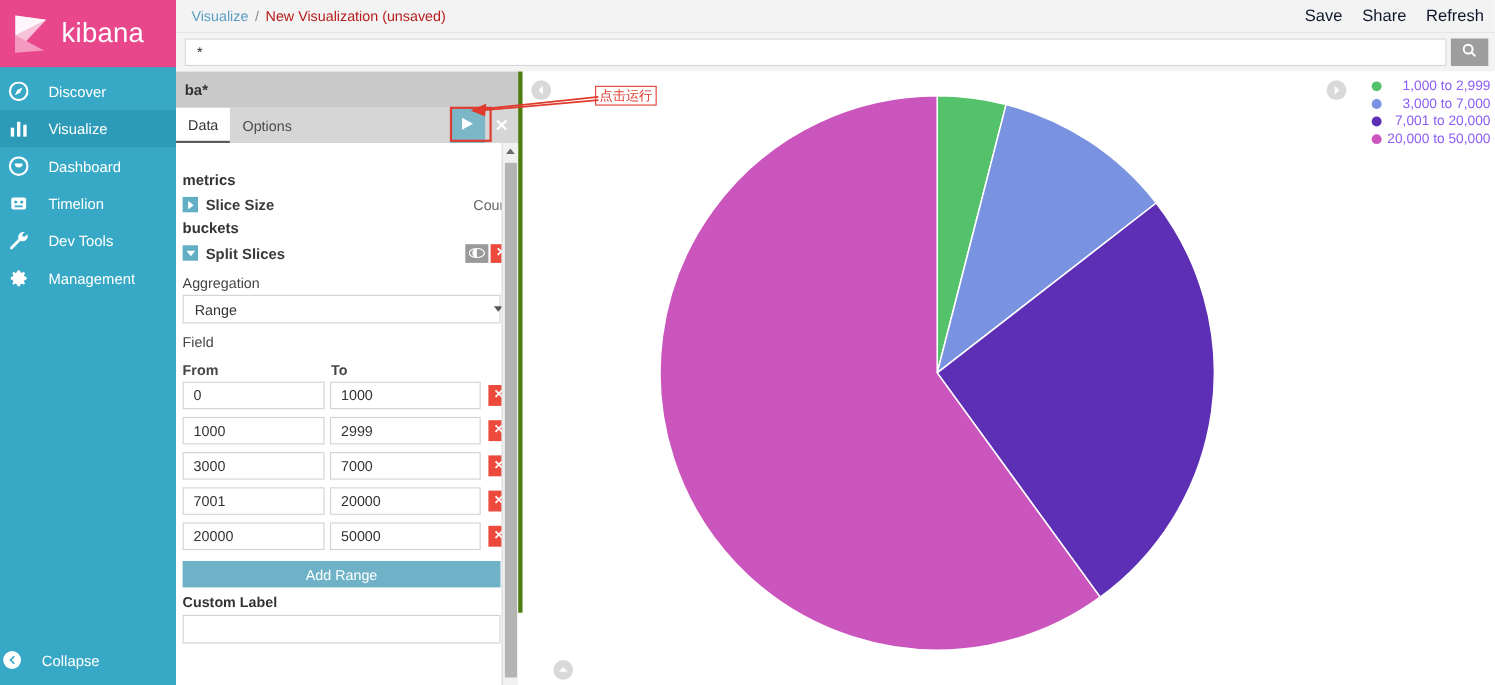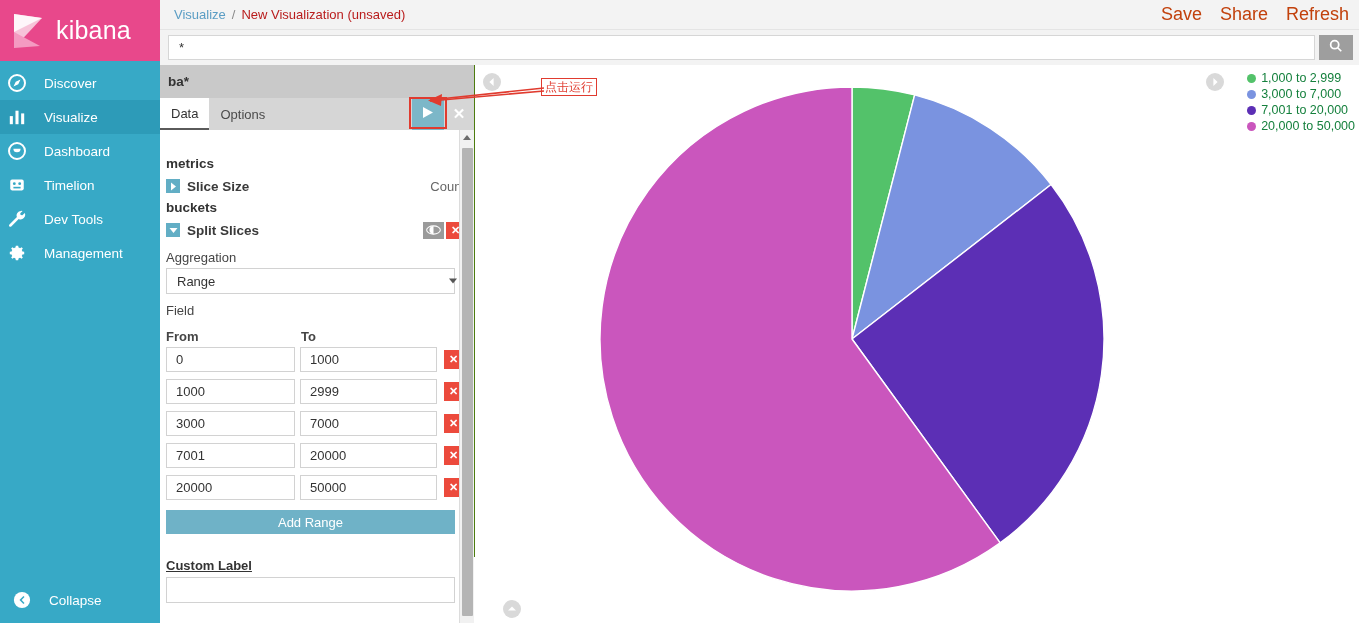--- a/index.html
+++ b/index.html
@@ -39,40 +39,40 @@
   .nav-ico {
     width: 22px; height: 22px; flex: 0 0 auto;
     display: flex; align-items: center; justify-content: center;
     margin-right: 16px;
   }
   .nav-ico svg { display:block; fill: #ffffff; }
   .nav-label { white-space: nowrap; }
   .collapse {
     position: absolute; left: 0; bottom: 8px;
     width: 160px; height: 30px;
-    display: flex; align-items: center; padding-left: 11px;
+    display: flex; align-items: center; padding-left: 0;
     color: #ffffff; font-size: 13.5px; cursor: pointer;
   }
 
   
   .topbar {
     position: absolute; left: 160px; top: 0;
     width: 1199px; height: 30px;
     background: #f3f3f3; border-bottom: 1px solid #e4e4e4;
     display: flex; align-items: center;
   }
   .breadcrumb { font-size: 13px; color: #3f3f3f; padding-left: 14px; display:flex; gap:6px;}
   .crumb-link { color: #5a9dc4; cursor: pointer; }
   .crumb-sep { color: #8a8a8a; }
   .crumb-cur { color: #b91c1c; text-align: center; }
   .top-actions {
     margin-left: auto; display: flex; align-items: center;
     padding-right: 10px; gap: 18px;
   }
-  .top-action { font-size: 18px; color: #c2410c; cursor: pointer; }
+  .top-action { font-size: 15px; color: #0f172a; cursor: pointer; }
 
   
   .querybar {
     position: absolute; left: 160px; top: 30px;
     width: 1199px; height: 35px;
     background: #f3f3f3;
     display: flex; align-items: center;
     padding: 0 6px 0 8px;
   }
   .query-input {
@@ -86,21 +86,21 @@
     width: 34px; height: 25px; margin-left: 4px;
     background: #9e9e9e; border: none; cursor: pointer;
     display: flex; align-items: center; justify-content: center;
   }
   .query-btn svg { fill: none; stroke: #ffffff; stroke-width: 2; }
 
   
   .cfg {
     position: absolute; left: 160px; top: 65px;
     width: 315px; height: 492px;
-    background: #ffffff; border-right: 1px solid #4d7c0f;
+    background: #ffffff; border-right: 4px solid #4d7c0f;
   }
   .cfg-index {
     height: 33px; background: #c9c9c9;
     display: flex; align-items: center; padding-left: 8px;
     font-size: 13.5px; font-weight: bold; color: #333;
   }
   .cfg-tabs {
     height: 32px; background: #d6d6d6;
     display: flex; align-items: stretch; position: relative;
   }
@@ -189,21 +189,21 @@
     width: 19px; height: 19px; background: #ec4a3c; border: none;
     color: #fff; font-size: 11px; font-weight: bold; cursor: pointer;
     margin-left: 7px; display: flex; align-items: center; justify-content: center;
     line-height: 1;
   }
   .add-range {
     width: 289px; height: 24px; background: #6fb2c7; border: none;
     color: #ffffff; font-size: 13px; cursor: pointer; margin-top: 3px;
   }
   .custom-label {
-    font-size: 13px; color: #333; font-weight: bold; margin-top: 24px; text-decoration: underline;
+    font-size: 13px; color: #333; font-weight: bold; margin-top: 6px;
   }
   .custom-input {
     width: 289px; height: 26px; border: 1px solid #d2d2d2;
     background: #fff; margin-top: 4px;
   }
 
   
   .pscroll {
     position: absolute; right: 0; top: 65px; width: 15px; height: 558px;
     background: #f1f1f1; border-left: 1px solid #dcdcdc;
@@ -233,21 +233,21 @@
   .btn-left-collapse { left: 7px; top: 8px; }
   .btn-bottom-collapse { left: 27px; bottom: 5px; }
   .btn-legend-collapse { right: 135px; top: 8px; }
 
   .legend {
     position: absolute; right: 4px; top: 6px;
     display: flex; flex-direction: column; gap: 1px;
   }
   .legend-item {
     display: flex; align-items: center; font-size: 12.5px;
-    color: #15803d; cursor: pointer; line-height: 15px;
+    color: #8b5cf6; cursor: pointer; line-height: 15px; justify-content: space-between;
   }
   .legend-dot {
     width: 9px; height: 9px; border-radius: 50%;
     margin-right: 5px; flex: 0 0 auto;
   }
 
   .pie-wrap { position: absolute; left: 0; top: 0; width: 883px; height: 558px; }
 
   
   .anno {

